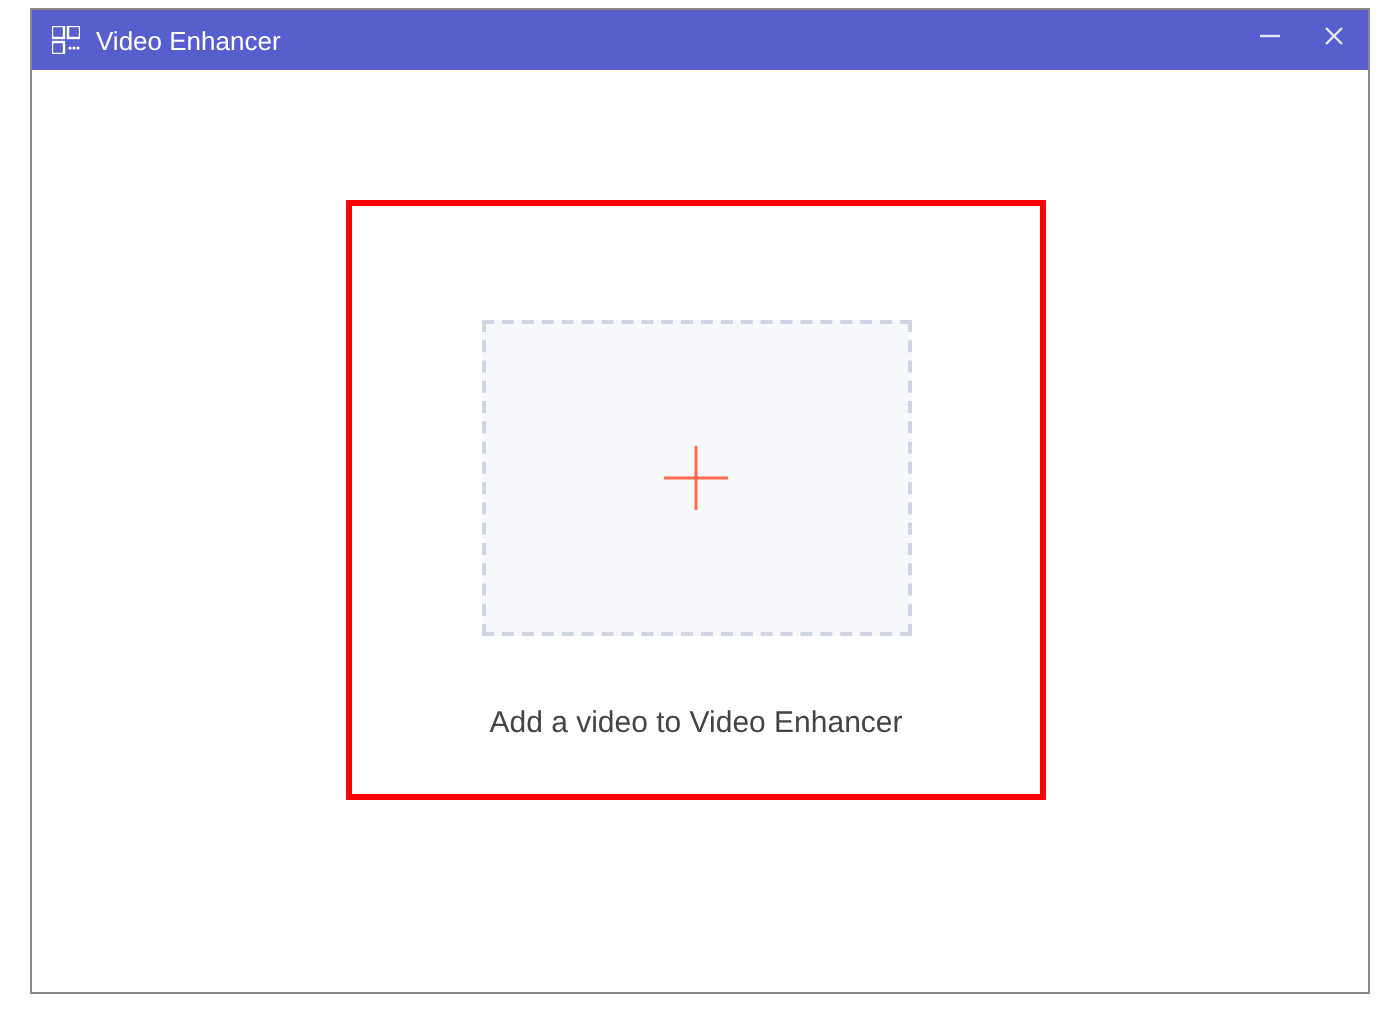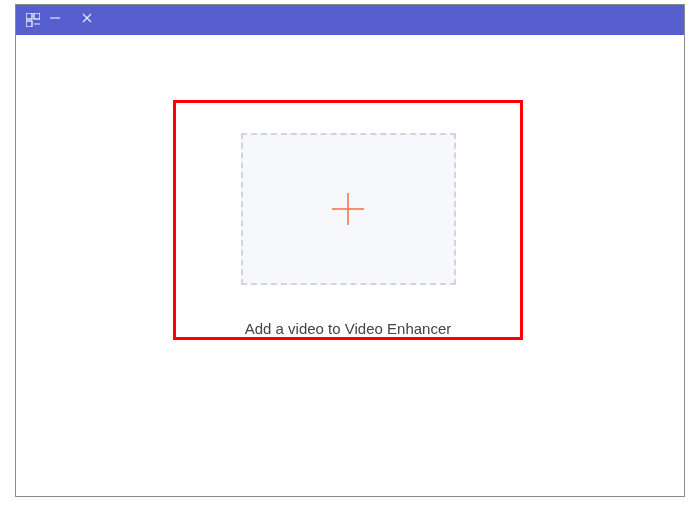--- a/index.html
+++ b/index.html
@@ -56,21 +56,21 @@
       background: #fff;
       height: calc(100% - 30px);
       display: flex;
       align-items: center;
       justify-content: center;
       position: relative;
     }
     .highlight-box {
       position: absolute;
       width: 350px;
-      height: 240px;
+      height: 300px;
       border: 3px solid #ff0000;
       top: 65px;
       left: 157px;
       display: flex;
       flex-direction: column;
       align-items: center;
       justify-content: center;
     }
     .drop-zone {
       width: 215px;
@@ -102,20 +102,21 @@
     <span class="app-icon">
       <svg width="14" height="14" viewBox="0 0 14 14">
         <rect x="0" y="0" width="6" height="6" fill="none" stroke="#fff" stroke-width="1.2"></rect>
         <rect x="8" y="0" width="6" height="6" fill="none" stroke="#fff" stroke-width="1.2"></rect>
         <rect x="0" y="8" width="6" height="6" fill="none" stroke="#fff" stroke-width="1.2"></rect>
         <circle cx="11" cy="11" r="0.8" fill="#fff"></circle>
         <circle cx="13" cy="11" r="0.8" fill="#fff"></circle>
         <circle cx="9" cy="11" r="0.8" fill="#fff"></circle>
       </svg>
     </span>
+    <span class="app-title">Video Enhancer</span>
     <div class="window-controls">
       <span class="window-btn">
         <svg width="14" height="14" viewBox="0 0 14 14">
           <line x1="2" y1="7" x2="12" y2="7" stroke="#fff" stroke-width="1.2"></line>
         </svg>
       </span>
       <span class="window-btn">
         <svg width="14" height="14" viewBox="0 0 14 14">
           <line x1="3" y1="3" x2="11" y2="11" stroke="#fff" stroke-width="1.2"></line>
           <line x1="11" y1="3" x2="3" y2="11" stroke="#fff" stroke-width="1.2"></line>

